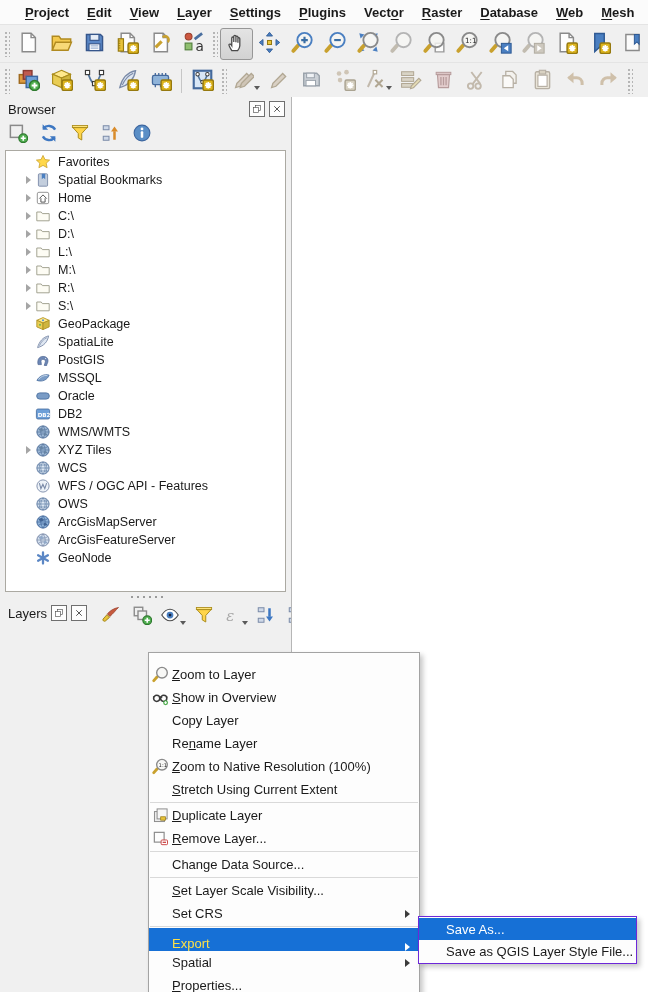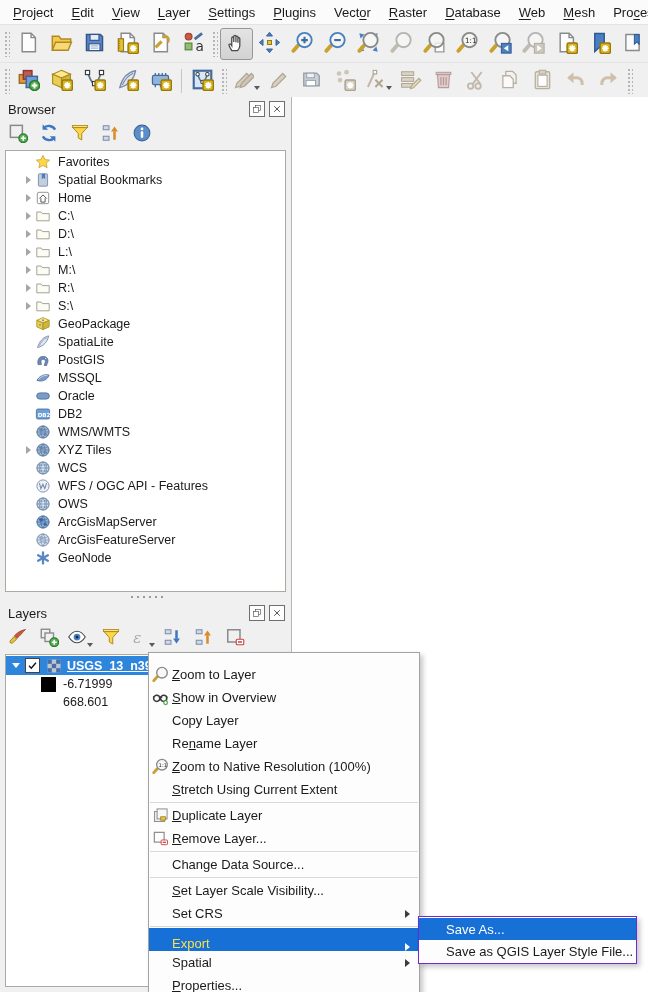--- a/index.html
+++ b/index.html
@@ -1,20 +1,20 @@
 <!DOCTYPE html>
 <html style="--sel: #2e85dc; --mh: #1670d6;"><head>
 <meta charset="utf-8">
 <style>
   html,body{margin:0;padding:0;}
   body{width:648px;height:992px;position:relative;overflow:hidden;background:#f0f0f0;
        font-family:"Liberation Sans","DejaVu Sans",sans-serif;font-size:13px;color:#1a1a1a;}
   :root{--sel:#2e85dc;--mh:#1670d6;}
   
-  .menubar{height:24px;background:#fbfbfb;display:flex;align-items:center;padding-left:4px;}
+  .menubar{height:24px;background:#fbfbfb;display:flex;align-items:center;padding-left:16px;font-weight:bold;}
   .mitem{padding:3px 9px;white-space:nowrap;}
   .mitem u{text-underline-offset:2px;}
   
   .toolbar{height:37px;background:#f0f0f0;display:flex;align-items:center;padding:0 2px;border-top:1px solid #e4e4e4;}
   .tb2{height:35px;border-bottom:1px solid #cfcfcf;}
   .tbtn{width:31px;height:30px;display:flex;align-items:center;justify-content:center;flex:0 0 auto;border:1px solid transparent;border-radius:3px;}
   .tbtn svg{width:23px;height:23px;}
   .tbtn.active{background:linear-gradient(#e4e4e4,#d2d2d2);border:1px solid #979797;}
   .tcaret{width:0;height:0;border-left:3px solid transparent;border-right:3px solid transparent;border-top:4px solid #5a5a5a;margin:14px 0 0 0;}
   .grip{width:6px;height:26px;margin:0 2px;flex:0 0 auto;background-image:radial-gradient(circle,#b5b5b5 1px,transparent 1.3px);background-size:4px 4px;}
@@ -33,21 +33,21 @@
   .ptbtn svg{width:20px;height:20px;}
   .tree-box{background:#fff;border:1px solid #aba9a2;margin:1px 5px 0 5px;overflow:hidden;}
   #browser-tree{height:438px;padding-top:2px;}
   .trow{height:18px;display:flex;align-items:center;padding-left:16px;font-size:12.5px;white-space:nowrap;}
   .tarrow{width:13px;flex:0 0 13px;display:flex;justify-content:center;}
   .tarrow span{width:0;height:0;border-top:4px solid transparent;border-bottom:4px solid transparent;border-left:5px solid #a5a5a5;}
   .ticon{width:17px;height:16px;flex:0 0 17px;margin-right:6px;display:flex;align-items:center;}
   .ticon svg{width:16px;height:16px;}
   .splitter{height:9px;display:flex;align-items:center;justify-content:center;}
   .dots{width:34px;height:4px;background-image:radial-gradient(circle,#9a9a9a 1px,transparent 1.2px);background-size:6px 4px;}
-  .grow{flex:1;display:flex;flex-direction:column;}
+  .grow{flex:1;display:flex;}
   #layers-tree{flex:1;margin-bottom:5px;padding-top:1px;}
   .layer-row{height:19px;background:var(--sel);display:flex;align-items:center;}
   .larrow{width:0;height:0;border-left:4px solid transparent;border-right:4px solid transparent;border-top:5px solid #fff;margin:0 5px 0 6px;}
   .cb{width:13px;height:13px;background:#fff;border:1px solid #444;margin-right:6px;display:flex;align-items:center;justify-content:center;}
   .cb svg{width:11px;height:11px;}
   .licon{width:16px;height:16px;margin-right:5px;display:flex;}
   .licon svg{width:16px;height:16px;}
   .lname{color:#fff;font-weight:bold;text-decoration:underline;font-size:12.5px;}
   .legend-row{height:18px;display:flex;align-items:center;padding-left:35px;font-size:12.5px;}
   .swatch{width:15px;height:15px;margin-right:7px;flex:0 0 15px;}

